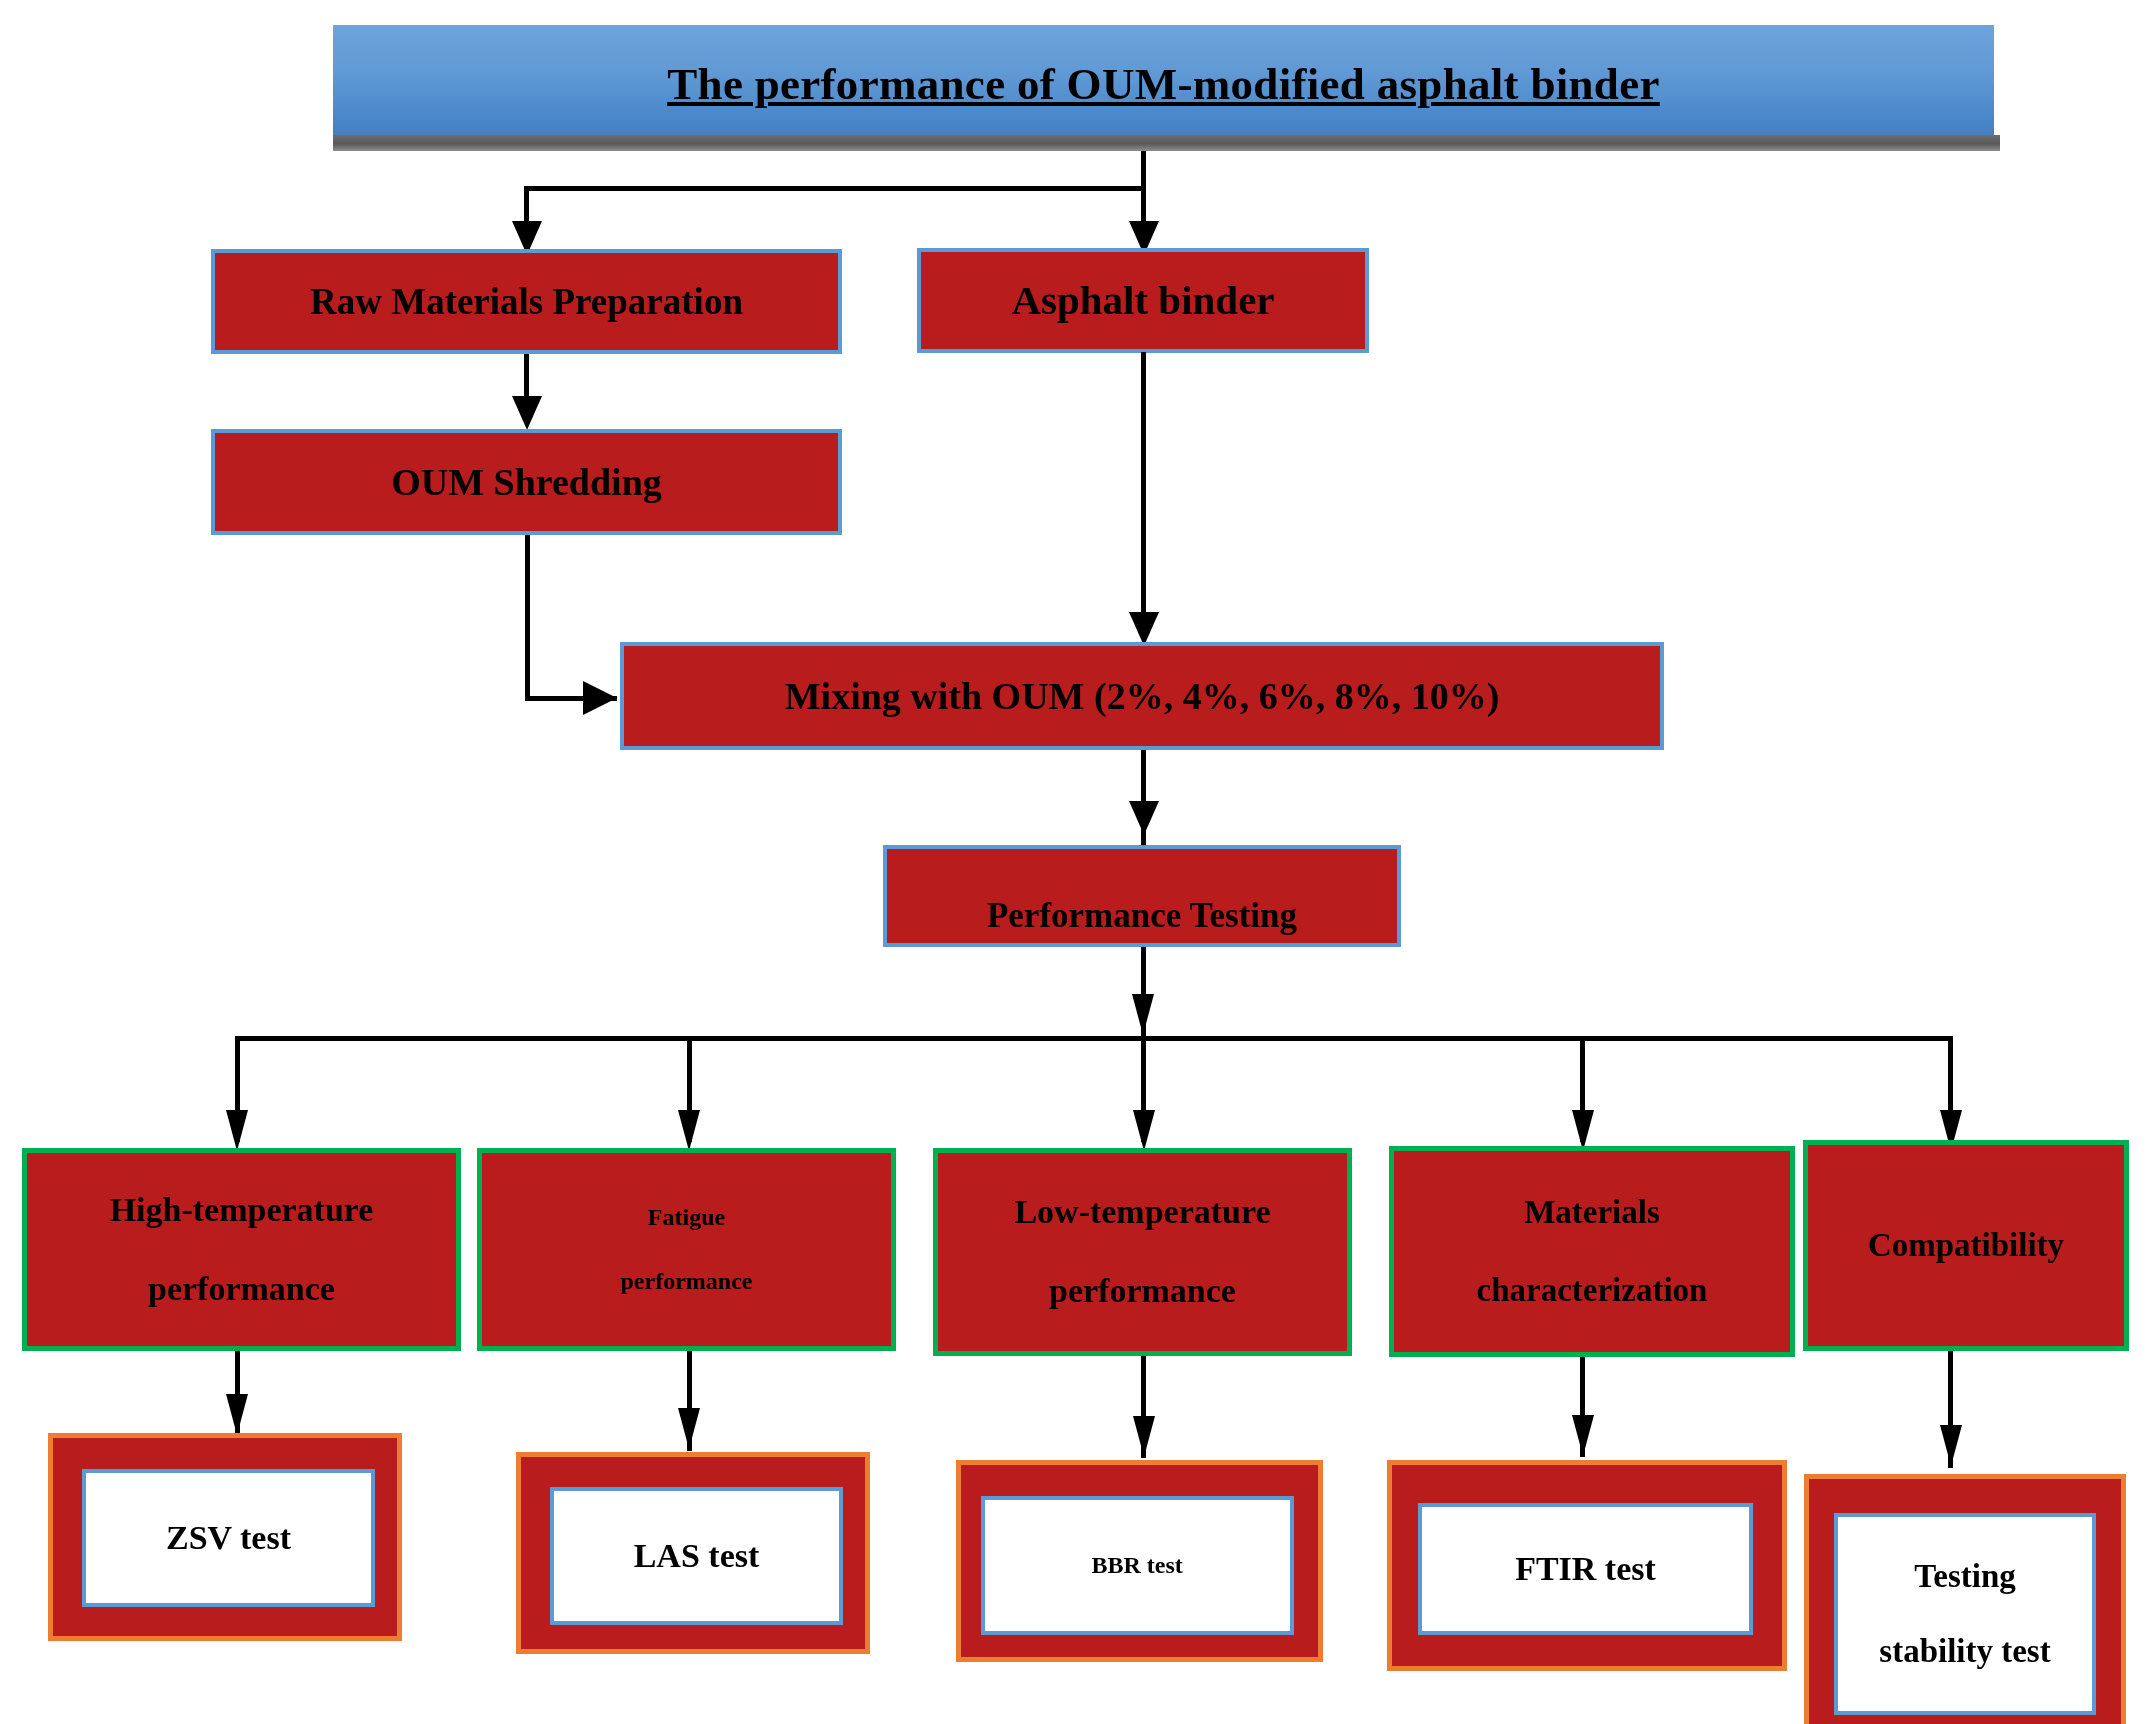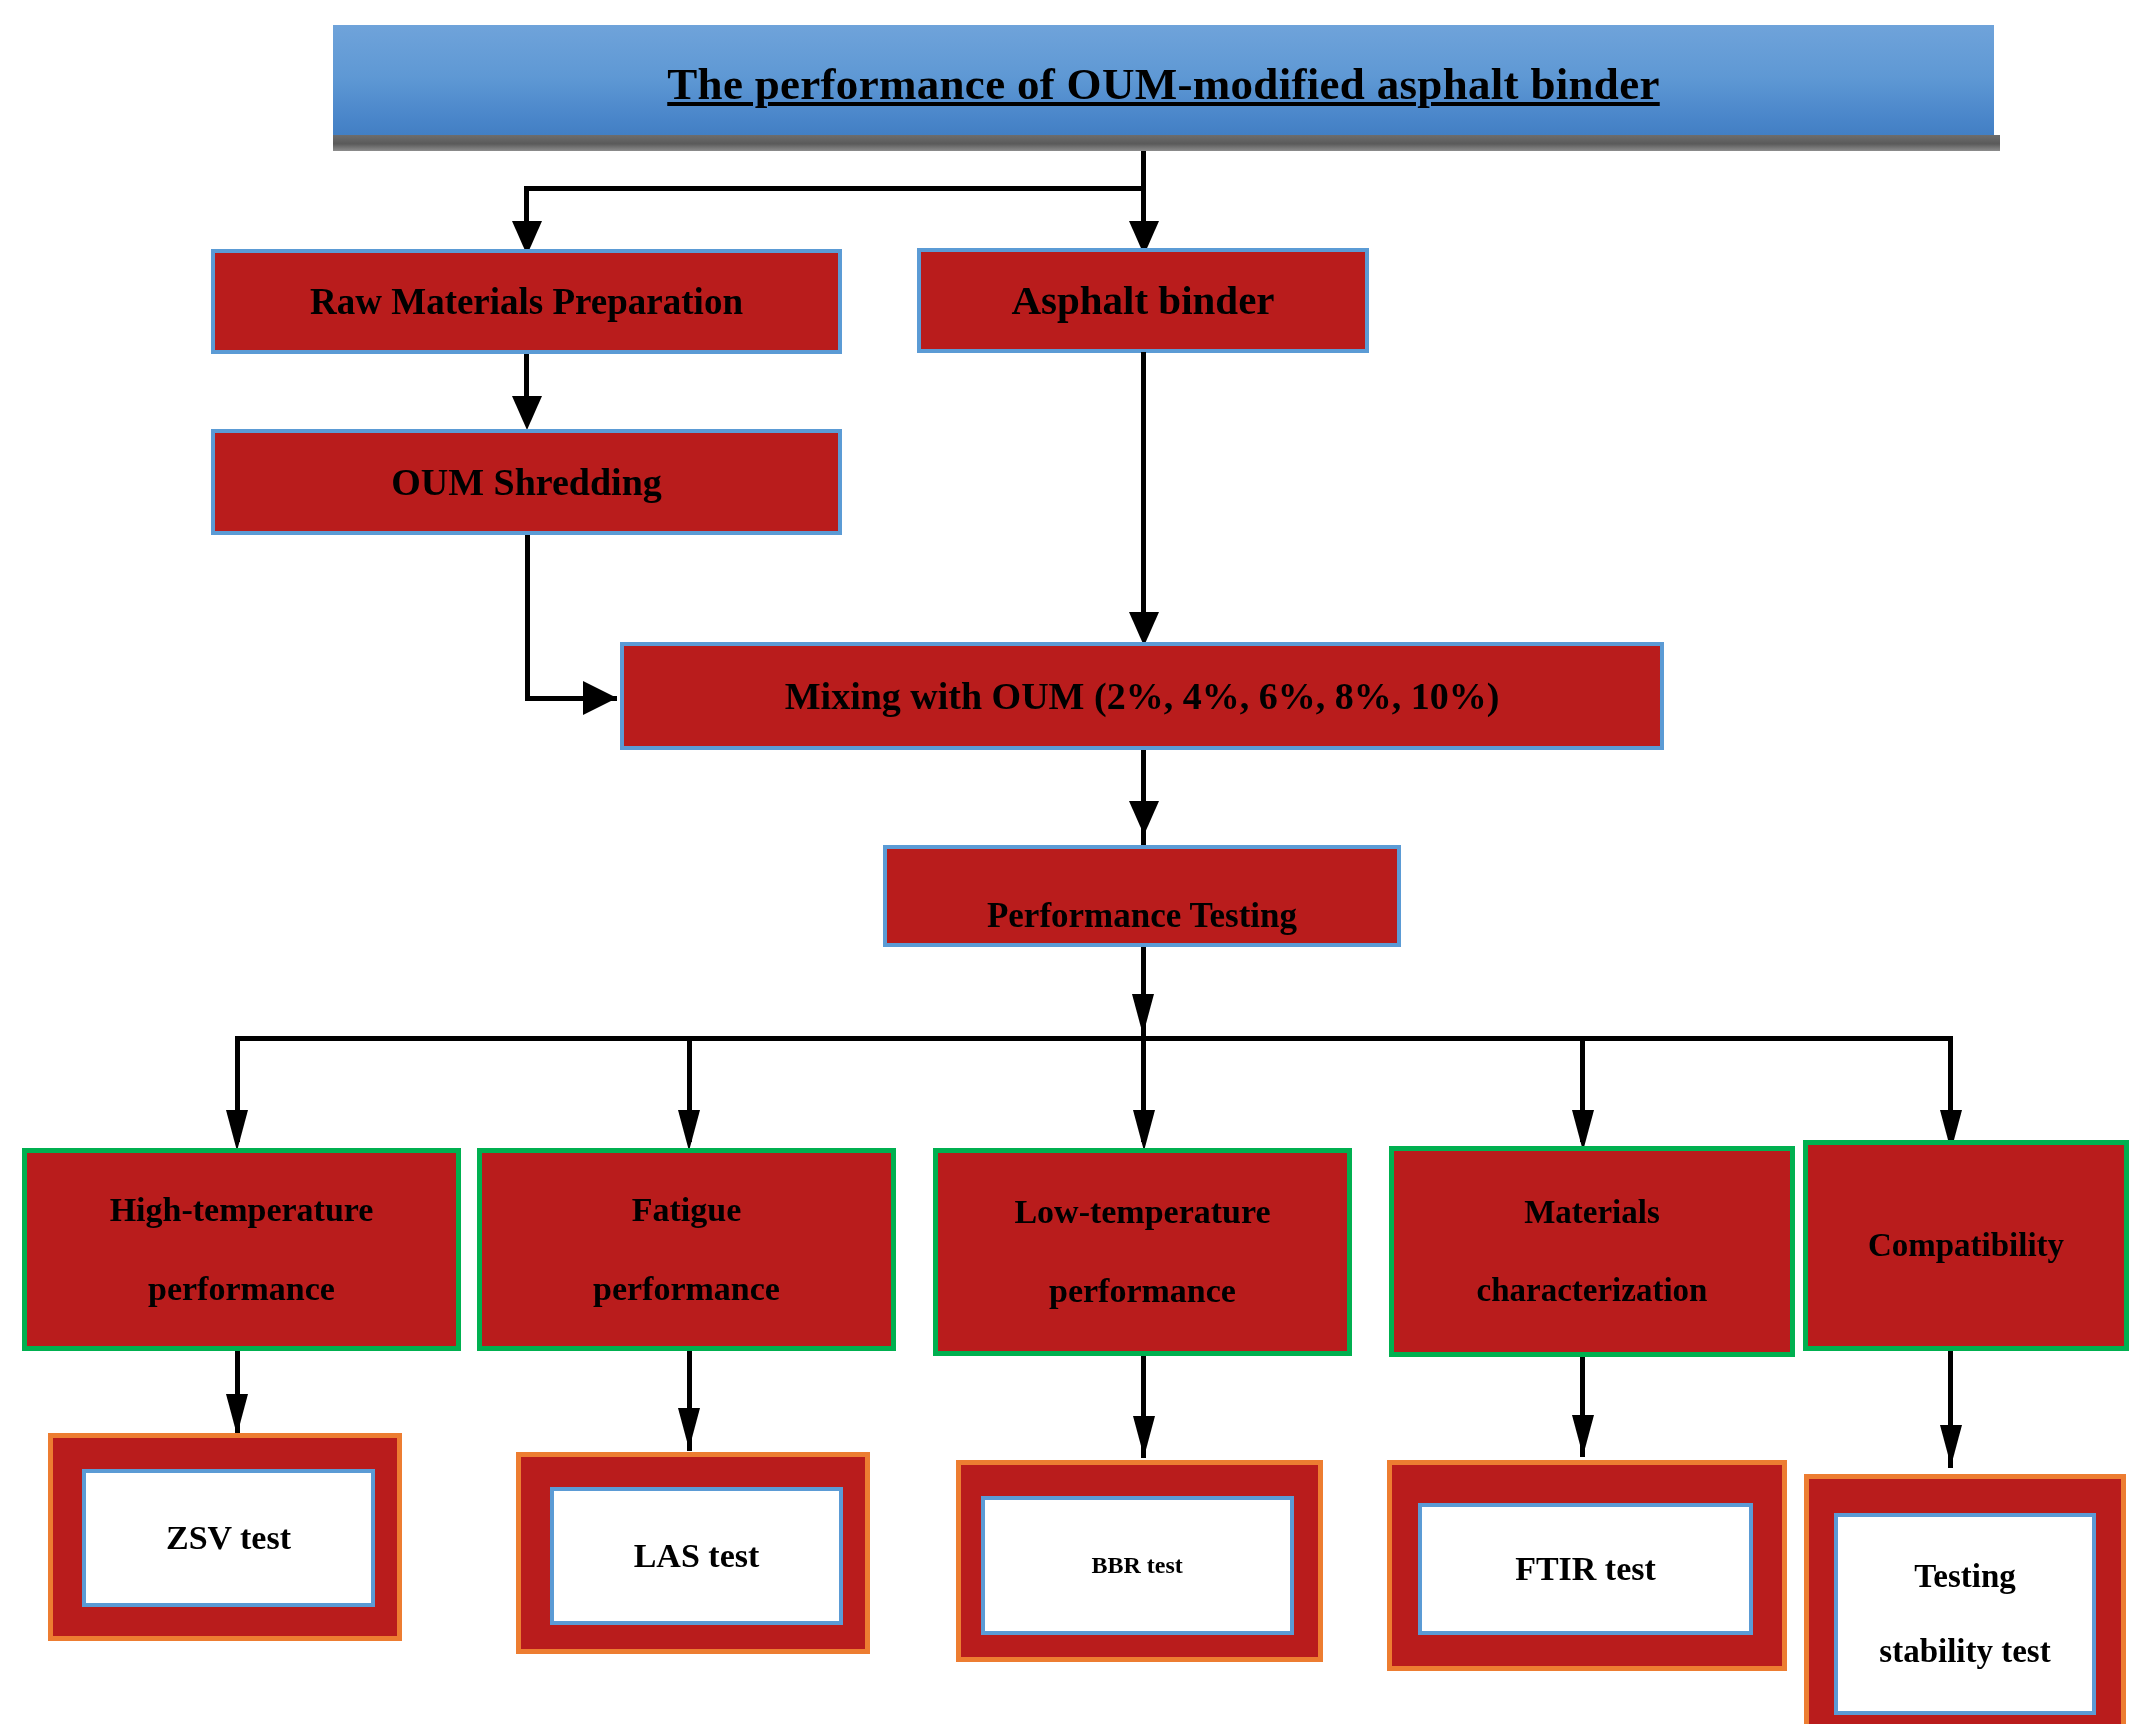--- a/index.html
+++ b/index.html
@@ -186,21 +186,21 @@
   <div class="arrow-down slim" style="left:1572px; top:1110px;"></div>
 
   <div class="vline" style="left:1948px; top:1036px; height:106px;"></div>
   <div class="arrow-down slim" style="left:1940px; top:1110px;"></div>
 
   <div class="node green-node" style="left:22px; top:1148px; width:439px; height:203px; font-size:34px; flex-direction:column;">
     <span>High-temperature</span>
     <span style="margin-top:26px;">performance</span>
   </div>
 
-  <div class="node green-node" style="left:477px; top:1148px; width:419px; height:203px; font-size:34px; flex-direction:column;font-family:Liberation Serif, serif;">
+  <div class="node green-node" style="left:477px; top:1148px; width:419px; height:203px; font-size:24px; flex-direction:column;font-family:Liberation Serif, serif;">
     <span>Fatigue</span>
     <span style="margin-top:26px;">performance</span>
   </div>
 
   <div class="node green-node" style="left:933px; top:1148px; width:419px; height:208px; font-size:34px; flex-direction:column;">
     <span>Low-temperature</span>
     <span style="margin-top:26px;">performance</span>
   </div>
 
   <div class="node green-node" style="left:1389px; top:1146px; width:406px; height:211px; font-size:33px; flex-direction:column;">

